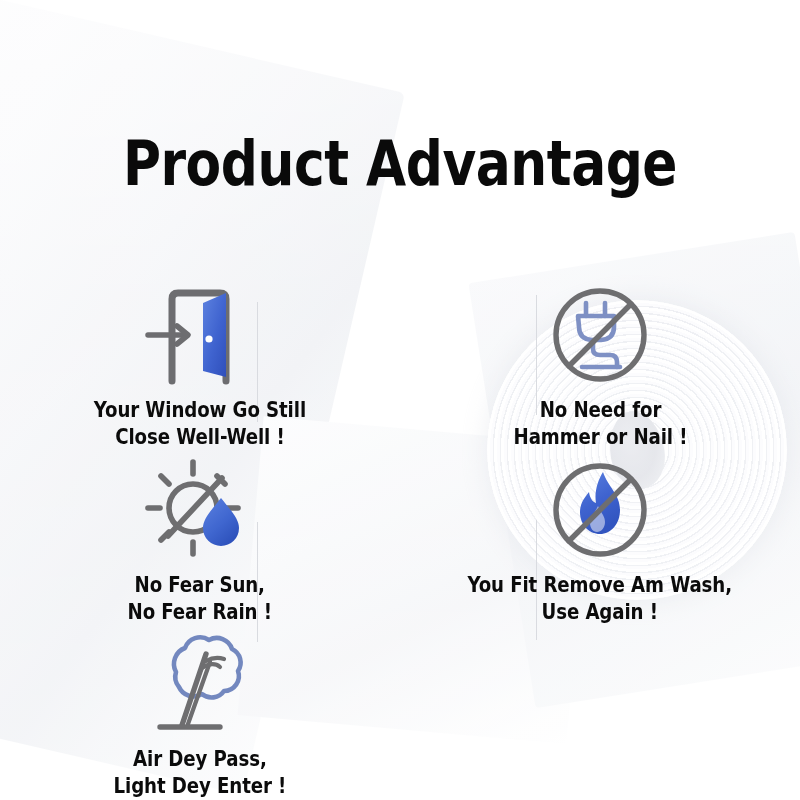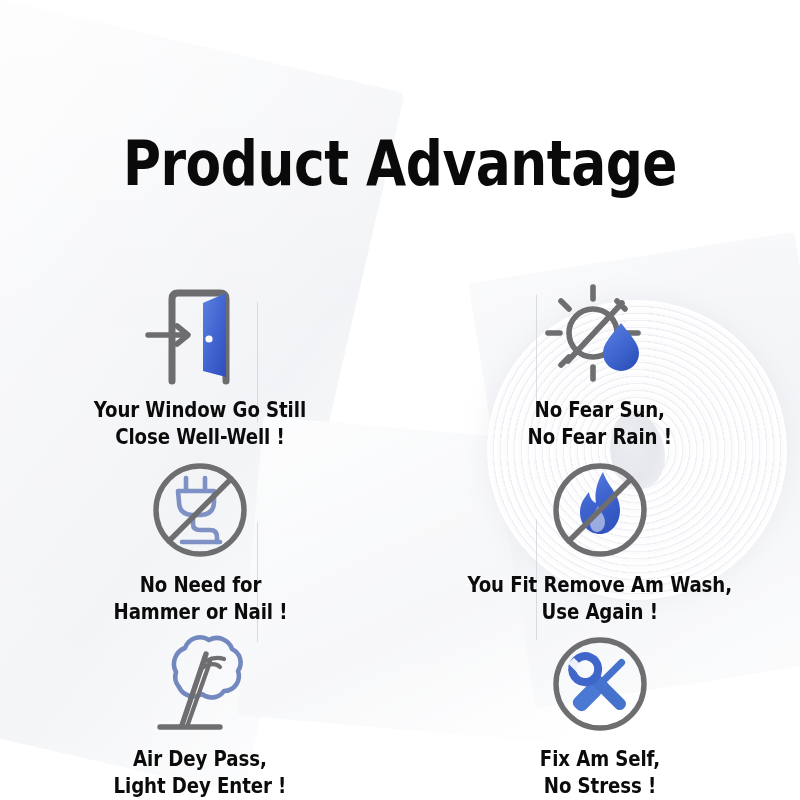--- a/index.html
+++ b/index.html
@@ -224,20 +224,40 @@
             <line x1="2" y1="50" x2="40" y2="50" stroke="#6d6d70" stroke-width="5.5" stroke-linecap="round"></line>
             <polyline points="31,41 42,50 31,59" fill="none" stroke="#6d6d70" stroke-width="5.5" stroke-linecap="round" stroke-linejoin="round"></polyline>
           </svg>
         </div>
         <div class="cell-caption">Your Window Go Still
 Close Well-Well !</div>
       </div>
 
       <div class="cell">
         <div class="cell-icon">
+          <svg width="104" height="104" viewBox="0 0 104 104" aria-hidden="true">
+
+            <g fill="none" stroke="#7e90c4" stroke-width="4.6" stroke-linecap="round" stroke-linejoin="round">
+              <line x1="38" y1="20" x2="38" y2="33"></line>
+              <line x1="57" y1="20" x2="57" y2="33"></line>
+              <path d="M30 33 L66 33 L66 44 Q66 56 53 57 L44 57 Q31 56 31 44 Z"></path>
+              <path d="M45 57 L45 66 Q45 72 52 72 L62 72 Q69 72 69 79 L69 84"></path>
+              <path d="M34 84 L72 84"></path>
+            </g>
+
+            <circle cx="52" cy="52" r="44" fill="none" stroke="#6e6e70" stroke-width="5.4"></circle>
+            <line x1="21" y1="83" x2="83" y2="21" stroke="#6e6e70" stroke-width="5.4" stroke-linecap="round"></line>
+          </svg>
+        </div>
+        <div class="cell-caption">No Need for
+Hammer or Nail !</div>
+      </div>
+
+      <div class="cell">
+        <div class="cell-icon">
           <svg width="112" height="104" viewBox="0 0 112 104" aria-hidden="true">
             <defs>
               <linearGradient id="dropGrad" x1="0" y1="0" x2="0.7" y2="1">
                 <stop offset="0%" stop-color="#5b81e0"></stop>
                 <stop offset="60%" stop-color="#3f66cf"></stop>
                 <stop offset="100%" stop-color="#2d51bb"></stop>
               </linearGradient>
             </defs>
             <g stroke="#6e6e70" stroke-width="5.6" stroke-linecap="round">
 
@@ -258,40 +278,20 @@
             <path d="M77 40 C88 54 95 61 95 70 A18 18 0 0 1 59 70 C59 61 66 54 77 40 Z" fill="url(#dropGrad)"></path>
           </svg>
         </div>
         <div class="cell-caption">No Fear Sun,
 No Fear Rain !</div>
       </div>
 
       <div class="cell">
         <div class="cell-icon">
           <svg width="104" height="104" viewBox="0 0 104 104" aria-hidden="true">
-
-            <g fill="none" stroke="#7e90c4" stroke-width="4.6" stroke-linecap="round" stroke-linejoin="round">
-              <line x1="38" y1="20" x2="38" y2="33"></line>
-              <line x1="57" y1="20" x2="57" y2="33"></line>
-              <path d="M30 33 L66 33 L66 44 Q66 56 53 57 L44 57 Q31 56 31 44 Z"></path>
-              <path d="M45 57 L45 66 Q45 72 52 72 L62 72 Q69 72 69 79 L69 84"></path>
-              <path d="M34 84 L72 84"></path>
-            </g>
-
-            <circle cx="52" cy="52" r="44" fill="none" stroke="#6e6e70" stroke-width="5.4"></circle>
-            <line x1="21" y1="83" x2="83" y2="21" stroke="#6e6e70" stroke-width="5.4" stroke-linecap="round"></line>
-          </svg>
-        </div>
-        <div class="cell-caption">No Need for
-Hammer or Nail !</div>
-      </div>
-
-      <div class="cell">
-        <div class="cell-icon">
-          <svg width="104" height="104" viewBox="0 0 104 104" aria-hidden="true">
             <defs>
               <linearGradient id="flameGrad" x1="0" y1="0" x2="0.4" y2="1">
                 <stop offset="0%" stop-color="#5a80e0"></stop>
                 <stop offset="55%" stop-color="#3f63cf"></stop>
                 <stop offset="100%" stop-color="#3255c0"></stop>
               </linearGradient>
             </defs>
 
             <path d="M55 14
                      C60 29 72 36 72 52
@@ -331,43 +331,16 @@
             <path d="M60 36 Q71 29 78 35" fill="none" stroke="#6e6e70" stroke-width="4.2" stroke-linecap="round" stroke-linejoin="round"></path>
             <path d="M64 29 Q73 24 82 27" fill="none" stroke="#6e6e70" stroke-width="4.2" stroke-linecap="round" stroke-linejoin="round"></path>
 
             <line x1="18" y1="95" x2="78" y2="95" stroke="#6e6e70" stroke-width="5.4" stroke-linecap="round"></line>
           </svg>
         </div>
         <div class="cell-caption">Air Dey Pass,
 Light Dey Enter !</div>
       </div>
 
-      <div class="cell">
-        <div class="cell-icon">
-          <svg width="104" height="104" viewBox="0 0 104 104" aria-hidden="true">
-
-            <g transform="rotate(45 52 52)">
-              <rect x="48.5" y="18" width="7" height="30" rx="3.5" fill="#4472cd"></rect>
-              <rect x="45.5" y="46" width="13" height="9" rx="2" fill="#3f66c8"></rect>
-              <rect x="44" y="54" width="16" height="32" rx="6" fill="#4a79d4"></rect>
-            </g>
-
-            <g transform="rotate(-45 52 52)">
-              <rect x="46" y="40" width="12" height="46" rx="5.5" fill="#4472cd"></rect>
-              <path d="M52 14
-                       a17 17 0 0 1 13 28
-                       a17 17 0 0 1 -26 0
-                       a17 17 0 0 1 13 -28 Z
-                       M52 22 a9 9 0 1 0 0.1 0 Z" fill="#3f66c8" fill-rule="evenodd"></path>
-              <path d="M43 16 L43 30 L61 30 L61 16 A17 17 0 0 0 43 16 Z" fill="#ffffff" opacity="0"></path>
-              <path d="M44 15 L44 29 L52 29 L52 15 Z" fill="#f7f8fb" opacity=".95"></path>
-            </g>
-
-            <circle cx="52" cy="52" r="44" fill="none" stroke="#6e6e70" stroke-width="5.4"></circle>
-          </svg>
-        </div>
-        <div class="cell-caption">Fix Am Self,
-No Stress !</div>
-      </div>
 
     </div>
   </div>
 </div>
 
 </body></html>

